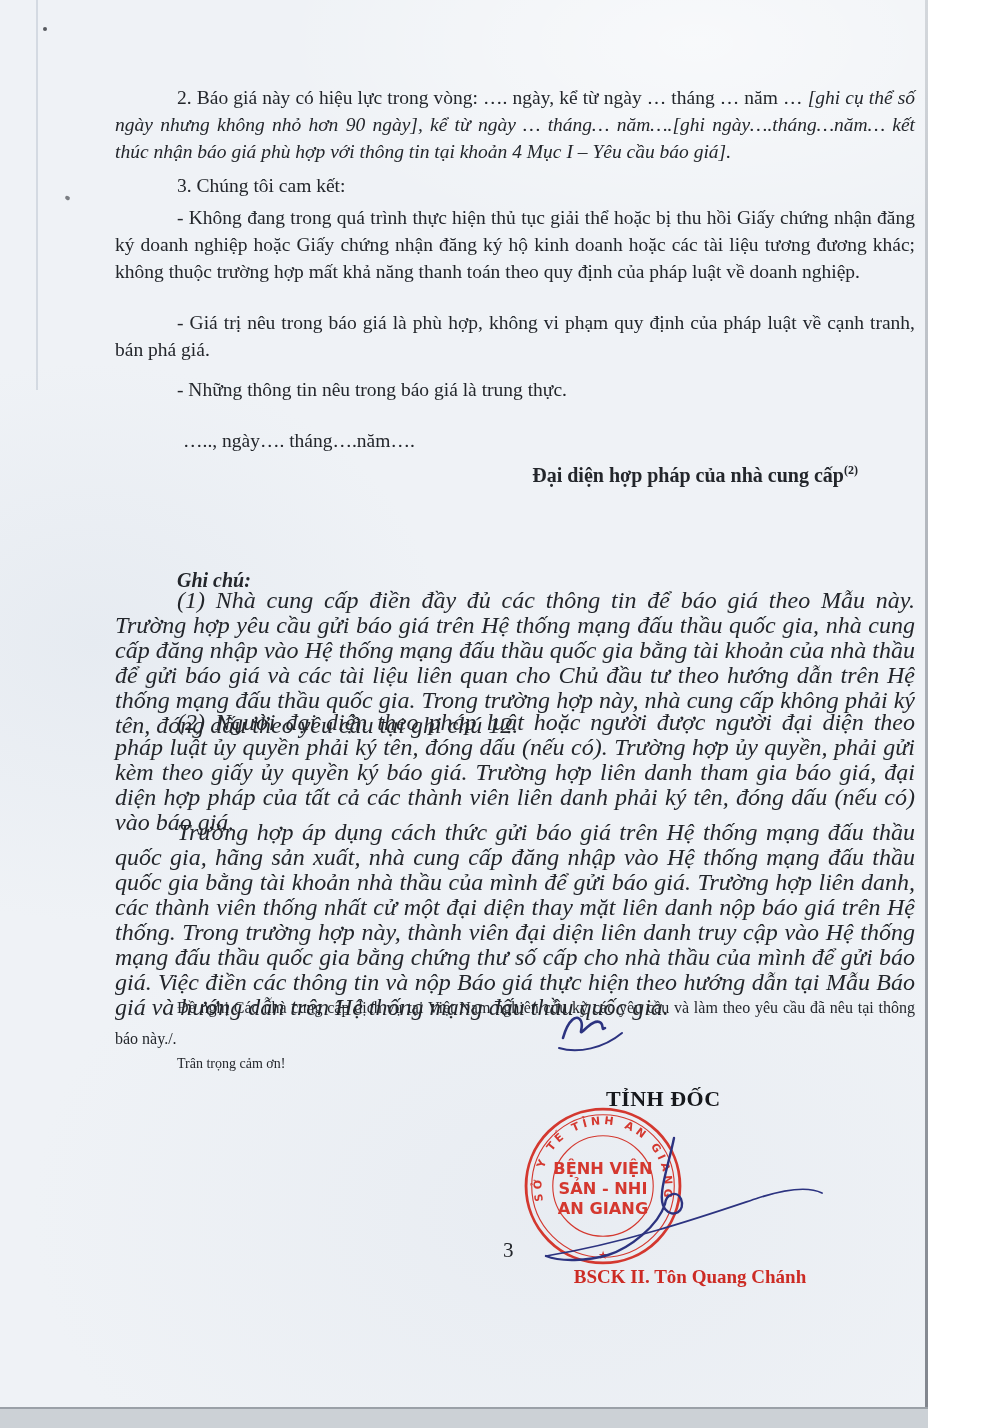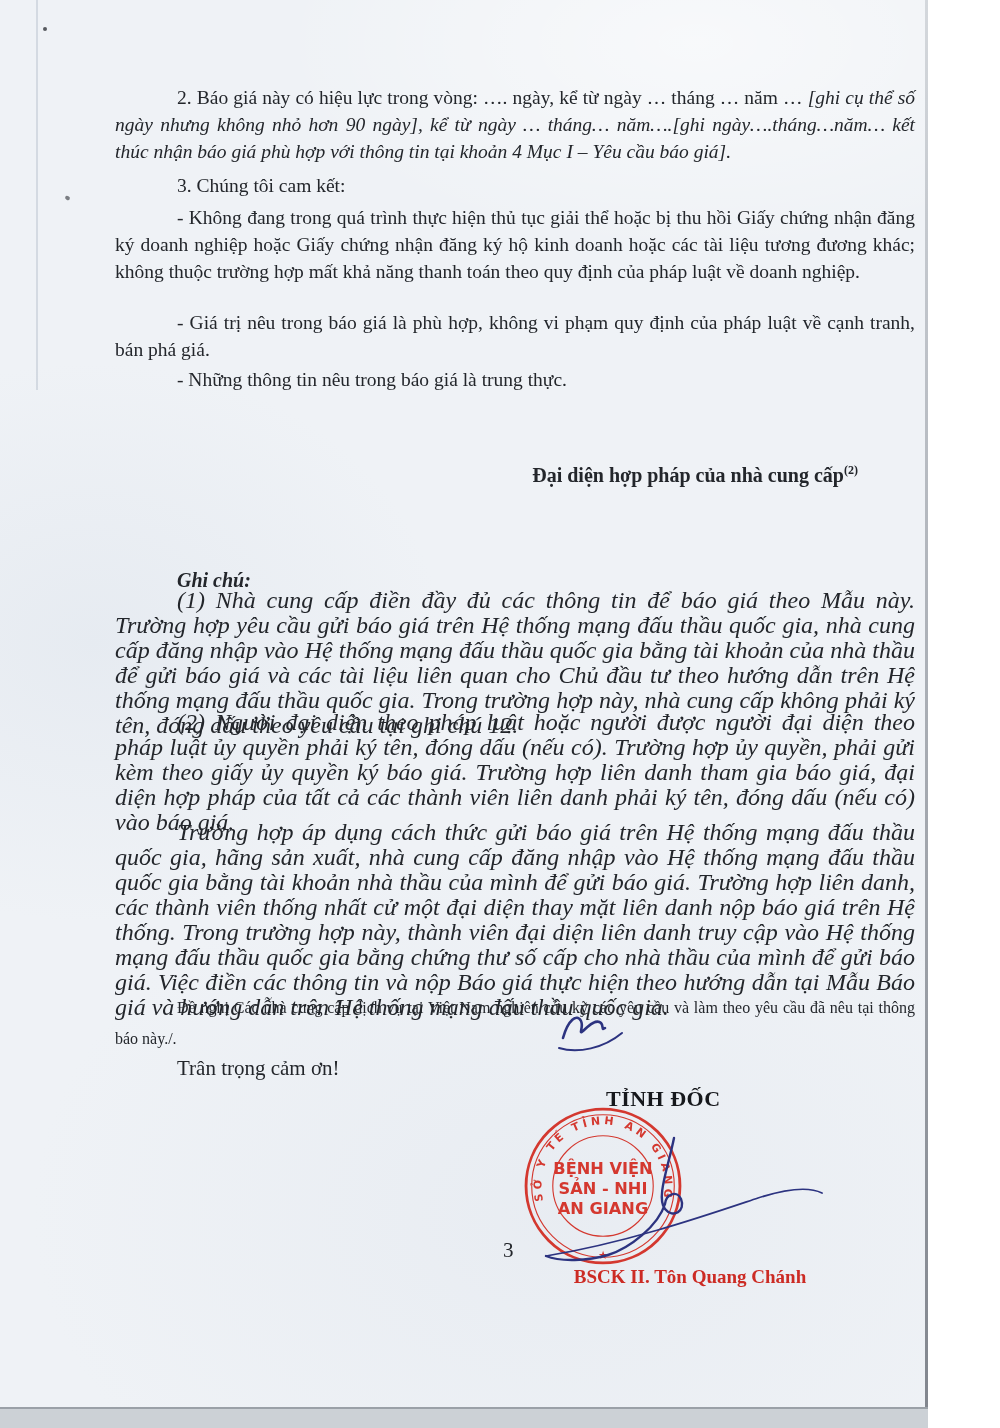--- a/index.html
+++ b/index.html
@@ -20,21 +20,21 @@
   .it { font-style:italic; }
   .notes { font-size:24px; line-height:25px; }
 
   .date-line { position:absolute; left:115px; top:430px; width:800px; text-indent:68px; font-size:19.5px; }
   .rep-title { position:absolute; right:70px; top:463px; font-weight:bold; font-size:20px; }
   .rep-title sup { font-size:12px; }
   .sign-note { position:absolute; left:555px; top:522px; width:380px; text-align:center; font-style:italic; font-size:19px; }
   .notes-heading { position:absolute; left:177px; top:569px; font-weight:bold; font-style:italic; font-size:20px; }
 
   .closing-request { position:absolute; left:115px; top:992px; width:800px; text-align:justify; text-indent:62px; font-size:16px; line-height:31px;font-family:Liberation Serif, serif; }
-  .closing-thanks { position:absolute; left:177px; top:1056px; font-size:21px; }
+  .closing-thanks { position:absolute; left:177px; top:1056px; font-size:14px; }
 
   .director-title { position:absolute; left:606px; top:1086px; font-weight:bold; font-size:22px; letter-spacing:.5px; color:#16181c; }
   .page-number { position:absolute; left:503px; top:1238px; font-size:21px; }
   .signer-name { position:absolute; left:540px; top:1266px; width:300px; text-align:center; font-weight:bold; font-size:19px; }
 
   .stamp { position:absolute; width:162px; height:162px; }
   .stamp-main { left:522px; top:1105px; }
   .stamp-partial { left:937px; top:650px; width:190px; height:190px; transform:rotate(-6deg); opacity:.92; }
   .stamp svg { width:100%; height:100%; }
 
@@ -59,22 +59,23 @@
   <div class="crease"></div>
 
   <div class="block indent" style="top:84px;">
     <span>2. Báo giá này có hiệu lực trong vòng: …. ngày, kể từ ngày … tháng … năm … </span><span class="it">[ghi cụ thể số ngày nhưng không nhỏ hơn 90 ngày], kể từ ngày … tháng… năm….[ghi ngày….tháng…năm… kết thúc nhận báo giá phù hợp với thông tin tại khoản 4 Mục I – Yêu cầu báo giá].</span>
   </div>
 
   <div class="block indent" style="top:172px;">3. Chúng tôi cam kết:</div>
 
   <div class="block indent" style="top:204px;">- Không đang trong quá trình thực hiện thủ tục giải thể hoặc bị thu hồi Giấy chứng nhận đăng ký doanh nghiệp hoặc Giấy chứng nhận đăng ký hộ kinh doanh hoặc các tài liệu tương đương khác; không thuộc trường hợp mất khả năng thanh toán theo quy định của pháp luật về doanh nghiệp.</div>
   <div class="block indent" style="top:309px;">- Giá trị nêu trong báo giá là phù hợp, không vi phạm quy định của pháp luật về cạnh tranh, bán phá giá.</div>
-  <div class="block indent" style="top:366px;">- Những thông tin nêu trong báo giá là trung thực.</div>
+  <div class="block indent" style="top:376px;">- Những thông tin nêu trong báo giá là trung thực.</div>
 
+  <div class="date-line">….., ngày…. tháng….năm….</div>
 
   <div class="rep-title">
     <span>Đại diện hợp pháp của nhà cung cấp</span><sup>(2)</sup>
   </div>
 
   <div class="notes-heading">Ghi chú:</div>
   <div class="block notes indent it" style="top:588px;">(1) Nhà cung cấp điền đầy đủ các thông tin để báo giá theo Mẫu này. Trường hợp yêu cầu gửi báo giá trên Hệ thống mạng đấu thầu quốc gia, nhà cung cấp đăng nhập vào Hệ thống mạng đấu thầu quốc gia bằng tài khoản của nhà thầu để gửi báo giá và các tài liệu liên quan cho Chủ đầu tư theo hướng dẫn trên Hệ thống mạng đấu thầu quốc gia. Trong trường hợp này, nhà cung cấp không phải ký tên, đóng dấu theo yêu cầu tại ghi chú 12.</div>
   <div class="block notes indent it" style="top:710px;">(2) Người đại diện theo pháp luật hoặc người được người đại diện theo pháp luật ủy quyền phải ký tên, đóng dấu (nếu có). Trường hợp ủy quyền, phải gửi kèm theo giấy ủy quyền ký báo giá. Trường hợp liên danh tham gia báo giá, đại diện hợp pháp của tất cả các thành viên liên danh phải ký tên, đóng dấu (nếu có) vào báo giá.</div>
   <div class="block notes indent it" style="top:820px;">Trường hợp áp dụng cách thức gửi báo giá trên Hệ thống mạng đấu thầu quốc gia, hãng sản xuất, nhà cung cấp đăng nhập vào Hệ thống mạng đấu thầu quốc gia bằng tài khoản nhà thầu của mình để gửi báo giá. Trường hợp liên danh, các thành viên thống nhất cử một đại diện thay mặt liên danh nộp báo giá trên Hệ thống. Trong trường hợp này, thành viên đại diện liên danh truy cập vào Hệ thống mạng đấu thầu quốc gia bằng chứng thư số cấp cho nhà thầu của mình để gửi báo giá. Việc điền các thông tin và nộp Báo giá thực hiện theo hướng dẫn tại Mẫu Báo giá và hướng dẫn trên Hệ thống mạng đấu thầu quốc gia.</div>
 

